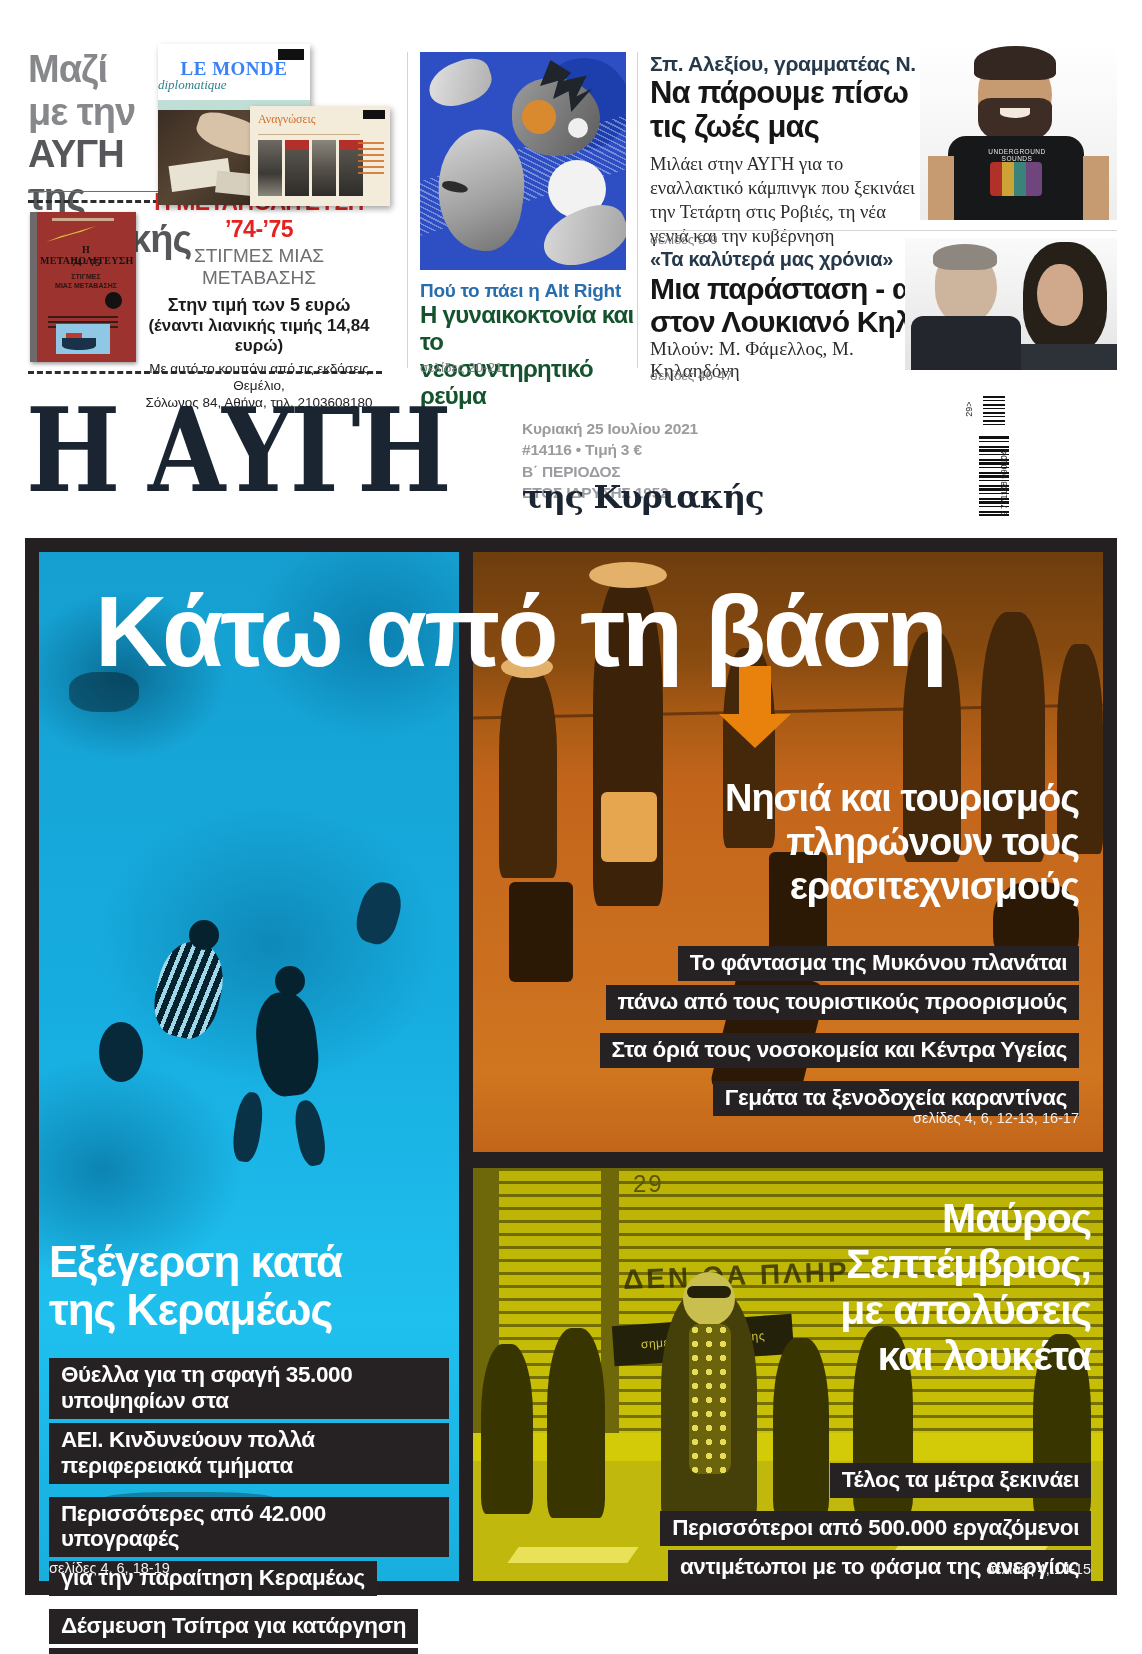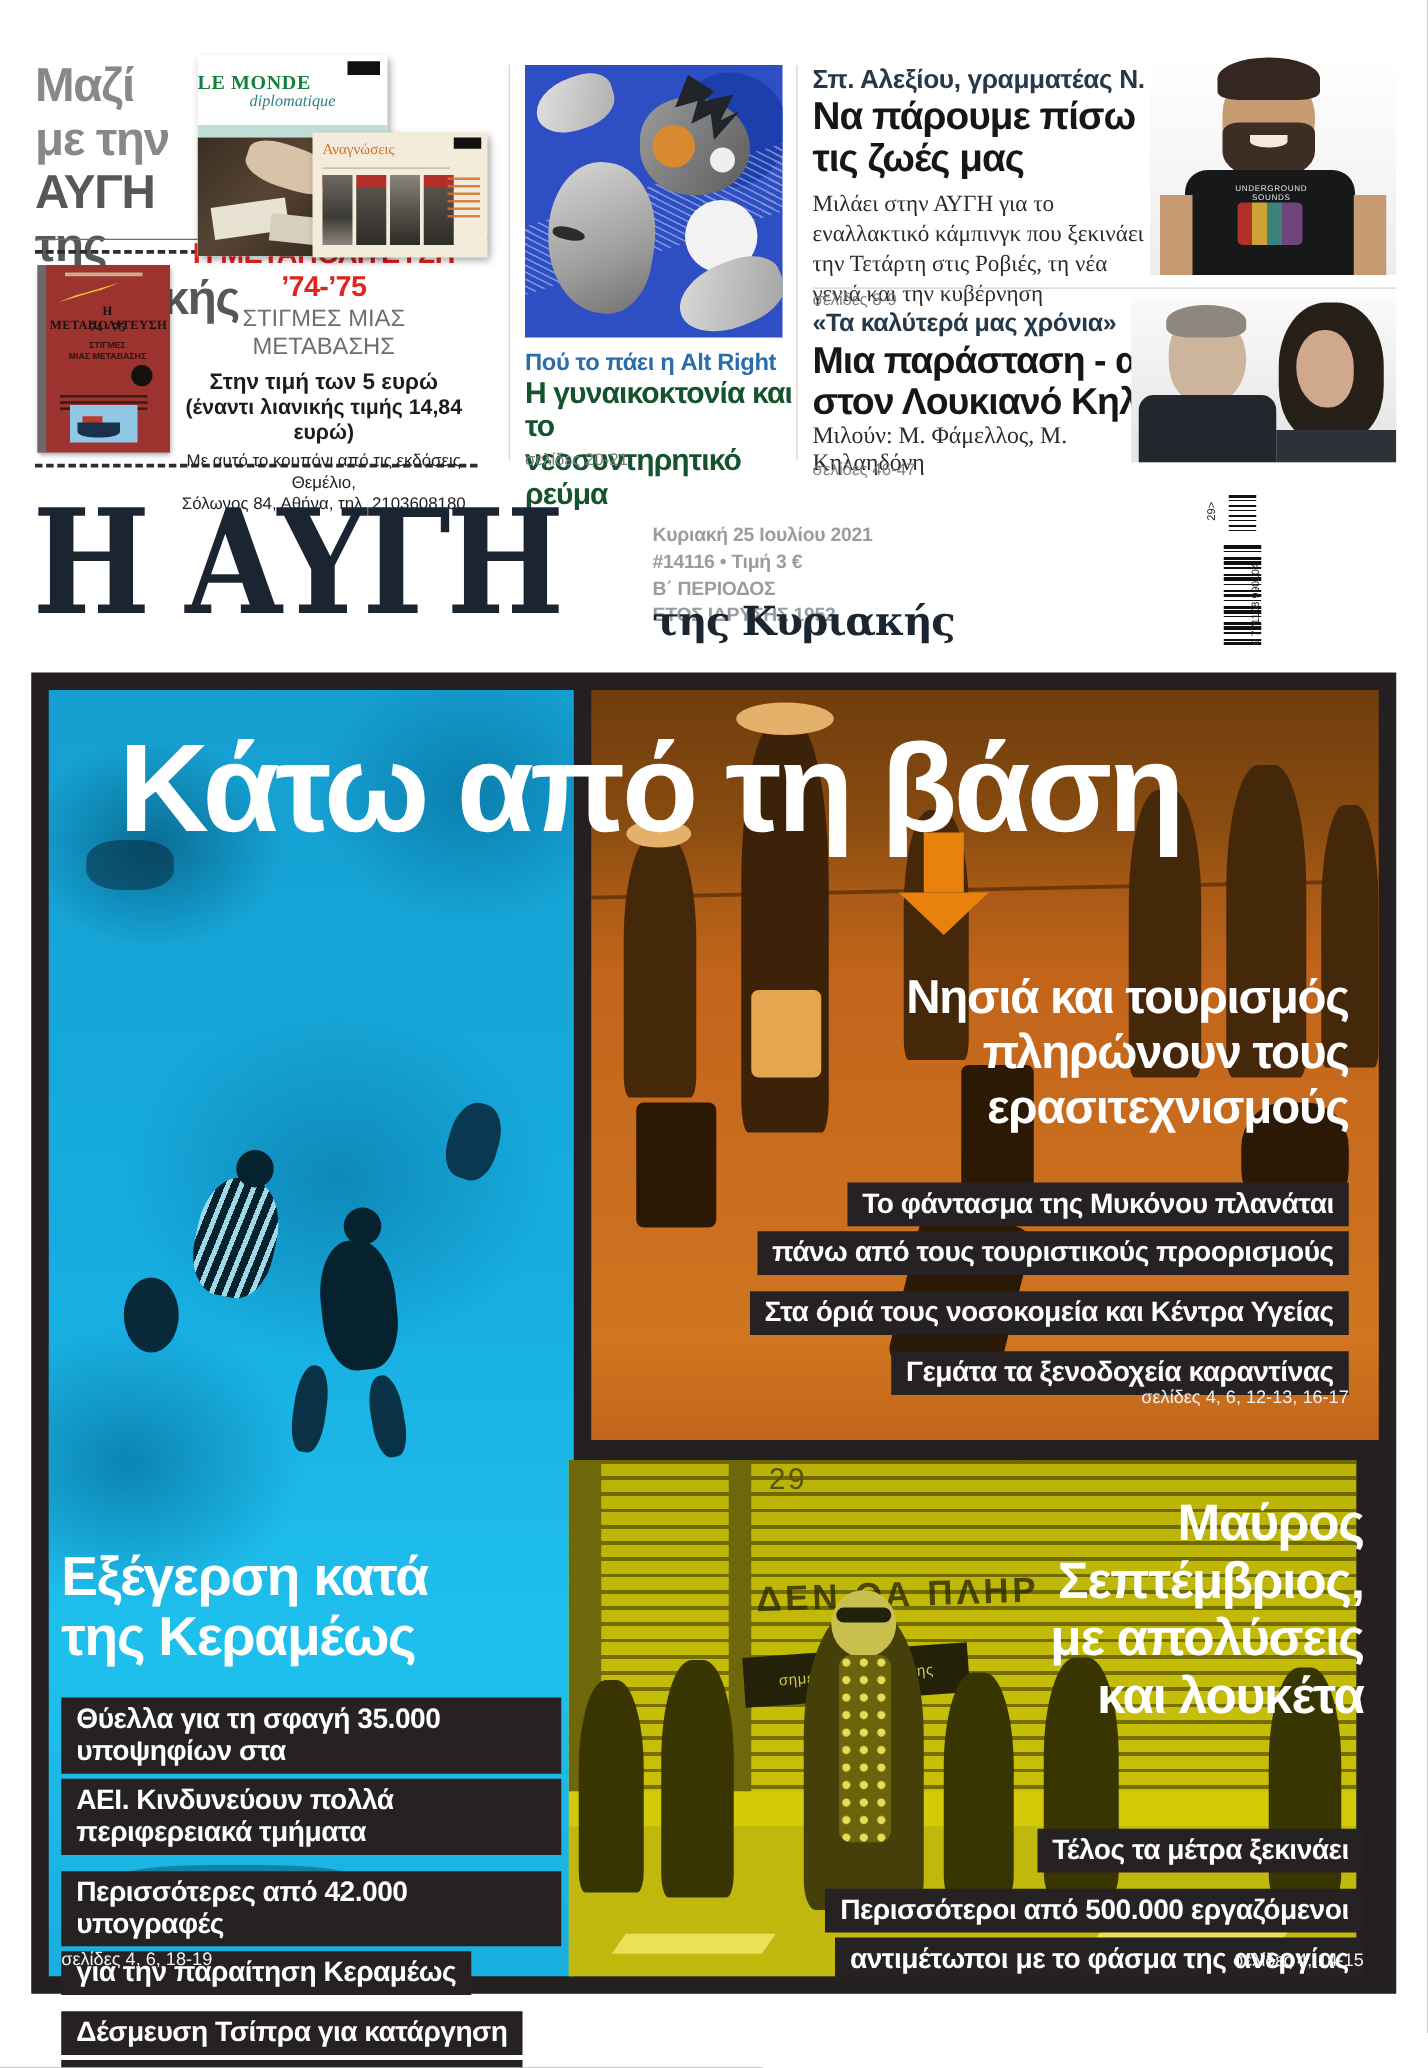--- a/index.html
+++ b/index.html
@@ -4,22 +4,22 @@
 <style>
   html,body{margin:0;padding:0;background:#e9e9e9;}
   #page{position:relative;width:1142px;height:1654px;background:#ffffff;margin:0 auto;overflow:hidden;font-family:"Liberation Sans","DejaVu Sans",sans-serif;}
   
   #tagline{position:absolute;left:28px;top:48px;width:130px;font-weight:bold;font-size:38px;line-height:1.12;letter-spacing:-1px;}
   #tagline .lt{color:#86888b;display:block;}
   #tagline .dk{color:#55575a;display:block;}
   .magcover{position:absolute;box-shadow:2px 3px 6px rgba(0,0,0,.35);overflow:hidden;}
   #lemonde{left:158px;top:44px;width:152px;height:161px;background:#ffffff;z-index:2;}
   #lemonde .bar{position:absolute;right:6px;top:5px;width:26px;height:11px;background:#111;}
-  #lemonde .t1{margin-top:14px;text-align:left;font-family:"Liberation Serif","DejaVu Serif",serif;font-weight:bold;font-size:16px;color:#15803d;letter-spacing:.5px;}
-  #lemonde .t2{text-align:center;font-family:"Liberation Serif","DejaVu Serif",serif;font-style:italic;font-size:13px;color:#2e8289;margin-top:-3px;}
+  #lemonde .t1{margin-top:14px;text-align:center;font-family:"Liberation Serif","DejaVu Serif",serif;font-weight:bold;font-size:19px;color:#3b82f6;letter-spacing:.5px;}
+  #lemonde .t2{font-family:"Liberation Serif","DejaVu Serif",serif;font-style:italic;font-size:13px;color:#2e8289;margin-top:-3px;}
   #lemonde .band{position:absolute;left:0;top:56px;width:100%;height:10px;background:#bfded6;}
   #lemonde .photo{position:absolute;left:0;top:66px;width:100%;height:95px;background:linear-gradient(135deg,#3a2d22 0%,#574534 40%,#241a12 100%);}
   #lemonde .paper{position:absolute;background:#e8e2d2;}
   #lemonde .hand{position:absolute;left:38px;top:8px;width:78px;height:34px;background:#d9c3a8;border-radius:40% 60% 55% 45%;transform:rotate(18deg);}
   #anagnoseis{left:250px;top:106px;width:140px;height:100px;background:#f3ecdb;z-index:3;}
   #anagnoseis .bar{position:absolute;right:5px;top:4px;width:22px;height:9px;background:#111;}
   #anagnoseis .title{position:absolute;left:8px;top:6px;font-family:"Liberation Serif","DejaVu Serif",serif;font-size:12px;color:#d4702a;}
   #anagnoseis .rule{position:absolute;left:8px;top:28px;width:102px;height:1px;background:#c9b28a;}
   #anagnoseis .redtag{position:absolute;left:8px;top:34px;width:16px;height:9px;background:#cf2a24;}
   #anagnoseis .thumb{position:absolute;top:34px;width:24px;height:56px;background:linear-gradient(180deg,#6e6a62,#3c3a36 60%,#8b867c);}
@@ -108,21 +108,21 @@
       radial-gradient(230px 190px at 55% 38%,#0e89b8 0,rgba(14,137,184,0) 75%),
       radial-gradient(200px 160px at 15% 60%,#0c84b2 0,rgba(12,132,178,0) 70%),
       linear-gradient(180deg,#159fd0 0%,#17ade0 45%,#1fc0ee 75%,#18aede 100%);}
   .fig{position:absolute;background:#06222f;border-radius:45% 45% 40% 40%;}
   #orangephoto{left:448px;top:14px;width:630px;height:600px;
     background:linear-gradient(180deg,#6e3d0e 0,#8a4c10 110px,#a85a15 160px,#c2651b 230px,#cb6f1f 420px,#d0761f 520px,#c2651b 600px);}
   #orangephoto .cable{position:absolute;left:0;top:158px;width:100%;height:3px;background:rgba(60,30,5,.55);transform:rotate(-1.2deg);}
   .ofig{position:absolute;background:#45270a;border-radius:40% 40% 8% 8%;}
   .ohat{position:absolute;background:#e3b169;border-radius:50%;}
   .obag{position:absolute;background:#2c1905;border-radius:6px;}
-  #yellowphoto{left:430px;top:630px;width:630px;height:413px;background:#d3ca08;}
+  #yellowphoto{left:448px;top:630px;width:630px;height:413px;background:#d3ca08;}
   #yellowphoto .shutter{position:absolute;left:0;top:0;width:100%;height:265px;
     background:repeating-linear-gradient(180deg,rgba(52,48,2,.55) 0 3px,rgba(211,202,8,.15) 3px 13px),linear-gradient(180deg,#b6ae05,#c7bf06);}
   #yellowphoto .doorframe{position:absolute;top:0;width:26px;height:265px;background:#6f680a;}
   #yellowphoto .ground{position:absolute;left:0;bottom:0;width:100%;height:120px;background:#c0b80c;}
   #yellowphoto .cross{position:absolute;background:#e9e158;transform:skewX(-35deg);}
   .yfig{position:absolute;background:#393500;border-radius:42% 42% 10% 10%;}
   #graffiti{position:absolute;left:150px;top:92px;font-weight:bold;font-size:28px;color:#2f2c02;letter-spacing:3px;transform:rotate(-2deg);opacity:.8;}
   #shutternum{position:absolute;left:160px;top:2px;font-size:24px;color:#59530b;letter-spacing:2px;}
   #ysign{position:absolute;left:140px;top:152px;width:180px;height:40px;background:#23210a;transform:rotate(-4deg);color:#cfc63e;font-size:12px;text-align:center;line-height:40px;letter-spacing:.5px;}
   #mainheadline{position:absolute;left:70px;top:36px;width:1010px;font-weight:bold;font-size:100px;color:#ffffff;letter-spacing:-3px;white-space:nowrap;z-index:6;}

